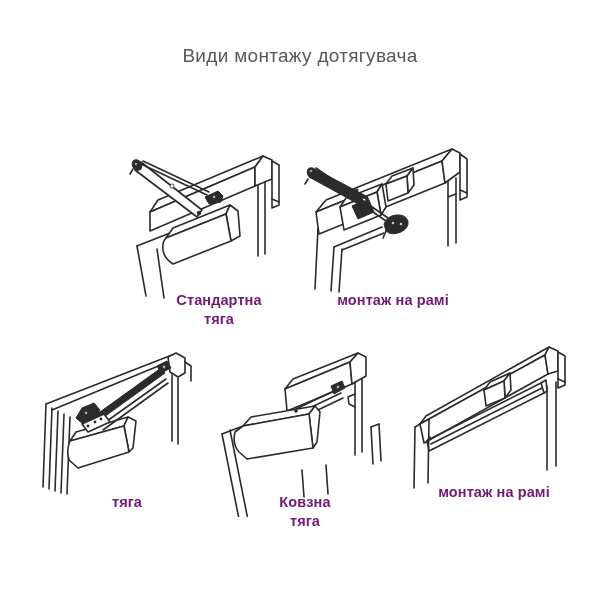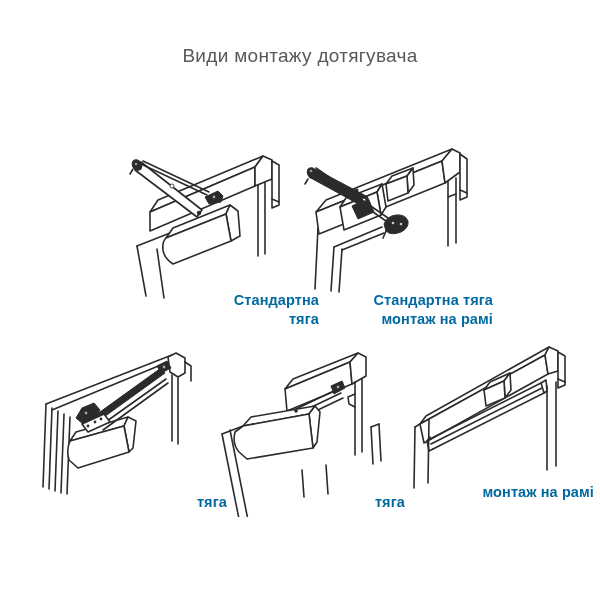--- a/index.html
+++ b/index.html
@@ -11,22 +11,22 @@
   .page{position:relative;width:600px;height:600px;background:#ffffff;overflow:hidden;}
   .title{
     position:absolute;top:45px;left:0;width:600px;margin:0;
     text-align:center;font-size:19px;font-weight:500;letter-spacing:.3px;
     color:#58595b;
   }
   figure{margin:0;padding:0;}
   .drawing{position:absolute;display:block;}
   .drawing path, .drawing line, .drawing circle, .drawing ellipse{vector-effect:none;}
   .cap{
-    position:absolute;text-align:right;font-weight:700;
-    font-size:14.5px;line-height:19px;color:#0369a1;letter-spacing:.1px;
+    position:absolute;text-align:center;font-weight:700;
+    font-size:14.5px;line-height:19px;color:#701a75;letter-spacing:.1px;
   }
   svg{shape-rendering:geometricPrecision;}
   .s{stroke:#2b2b2b;stroke-width:1.6;fill:none;stroke-linecap:round;stroke-linejoin:round;}
   .sw{stroke:#2b2b2b;stroke-width:1.6;fill:#ffffff;stroke-linecap:round;stroke-linejoin:round;}
   .sd{stroke:#2b2b2b;stroke-width:1;fill:#2b2b2b;stroke-linejoin:round;}
   .dot{fill:#ffffff;stroke:#2b2b2b;stroke-width:.8;}
   .ddot{fill:#2b2b2b;stroke:none;}
 </style>
 </head>
 <body>
@@ -115,21 +115,20 @@
         <circle class="dot" cx="311" cy="171" r="1.3"></circle>
         <path class="s" d="M308,179 L305,184"></path>
         <path class="sd" d="M384,224 Q387,216 396,215 Q405,214 408,221 Q409,228 401,232 Q391,236 386,231 Z"></path>
         <circle class="dot" cx="393" cy="223" r="1.5"></circle>
         <circle class="dot" cx="401" cy="224" r="1.5"></circle>
         <path class="s" d="M386,231 L383,238"></path>
       </g>
     </svg>
     <figcaption>
       <div class="cap" style="left:293px;top:291px;width:200px">
-        <div>Стандартна тяга</div>
         <div>монтаж на рамі</div>
       </div>
     </figcaption>
   </figure>
 
   <figure>
     <svg class="drawing" style="left:32px;top:345px;width:170px;height:152px" viewBox="32 345 170 152">
       <g>
         <path class="s" d="M46,404 L172,355"></path>
         <path class="s" d="M52,410 L168,362"></path>
@@ -199,20 +198,21 @@
       </g>
       <g>
         <path class="sw" d="M243,426 L251,417 L315,406 L309,414 Z"></path>
         <path class="sw" d="M309,414 L315,406 L320,412 L317,442 L313,448 Z"></path>
         <path class="sw" d="M243,426 L309,414 L313,448 L247,459 L239,452 Q232,444 235,432 Z"></path>
         <circle class="ddot" cx="296" cy="411" r="1.8"></circle>
       </g>
     </svg>
     <figcaption>
       <div class="cap" style="left:205px;top:493px;width:200px">
+        <div>Ковзна</div>
         <div>тяга</div>
       </div>
     </figcaption>
   </figure>
 
   <figure>
     <svg class="drawing" style="left:405px;top:342px;width:190px;height:168px" viewBox="405 342 190 168">
       <g>
         <path class="sw" d="M420,424 L426,416 L549,347 L545,355 Z"></path>
         <path class="sw" d="M420,424 L545,355 L548,374 L424,443 Z"></path>

